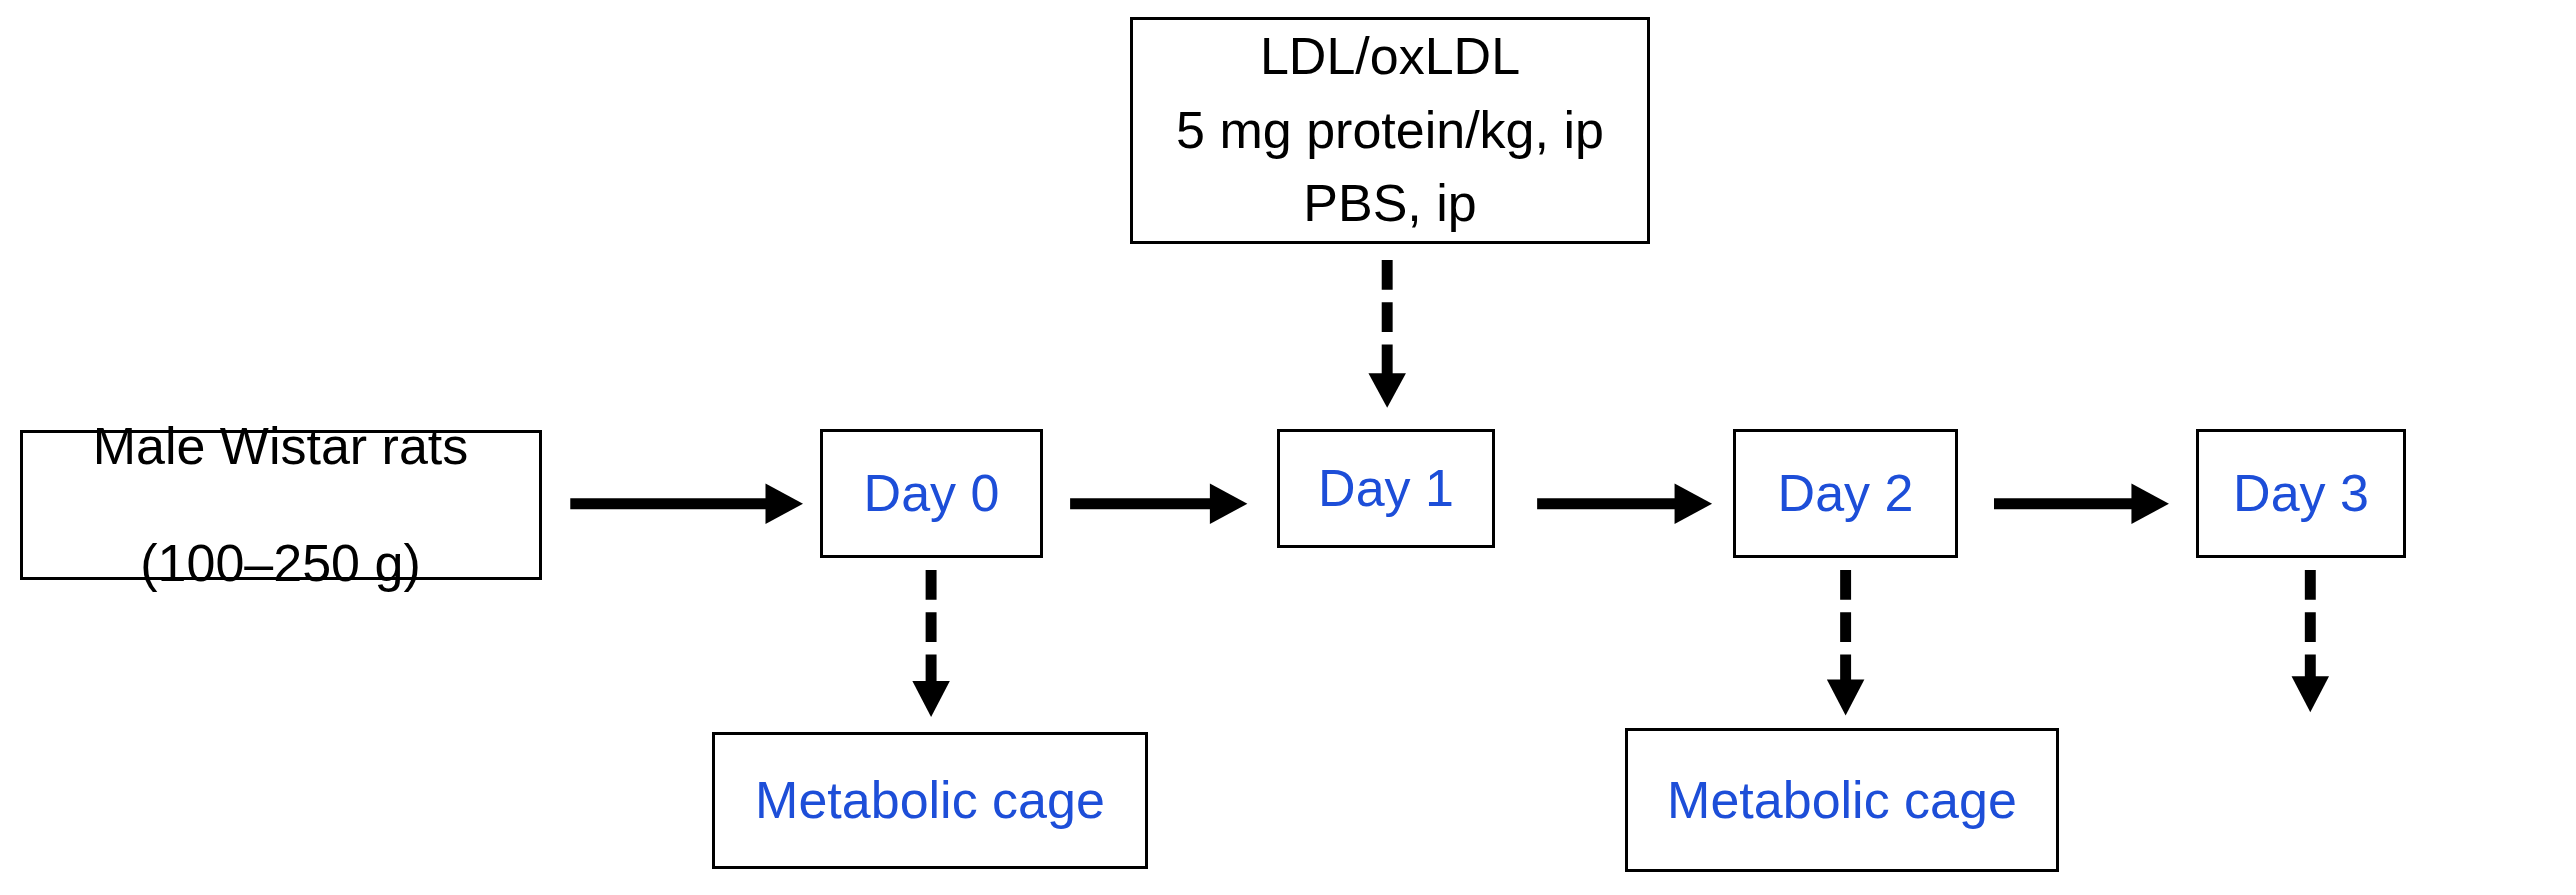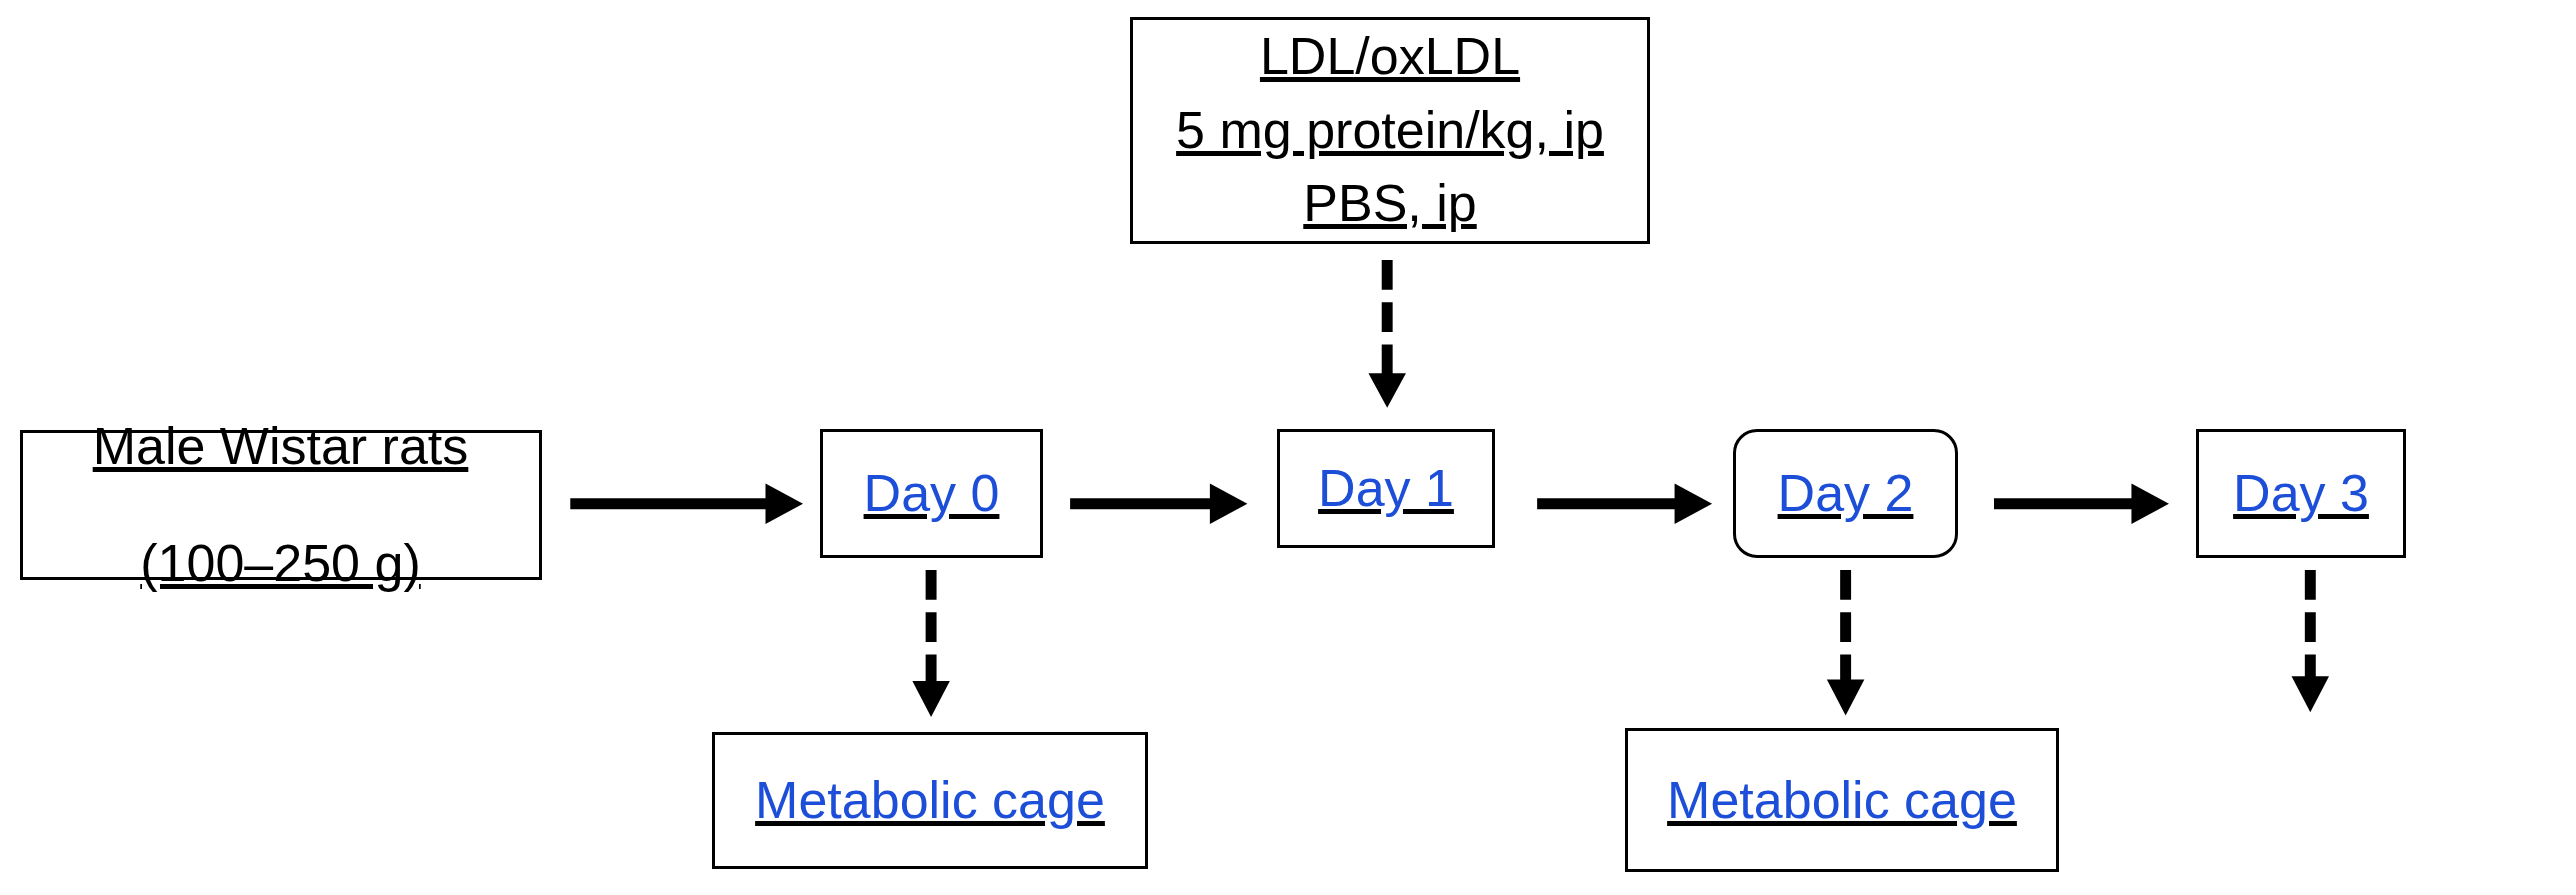--- a/index.html
+++ b/index.html
@@ -26,40 +26,39 @@
   .node {
     position: absolute;
     box-sizing: border-box;
     border: 3.9px solid #000000;
     background: #ffffff;
     display: flex;
     flex-direction: column;
     align-items: center;
     justify-content: center;
     text-align: center;
-    text-decoration: underline;
   }
   .node .line {
     white-space: nowrap;
     font-size: 52px;
     line-height: 1.42;
     color: #000000;
   }
   .node .label {
     white-space: nowrap;
     font-size: 52px;
     line-height: 1.2;
     color: #1d4ed8;
   }
   
   #node-injection { left: 1130px; top: 17px;  width: 520px; height: 227px; }
   #node-subjects  { left: 19.5px;   top: 430px; width: 522px; height: 150px; gap: 43px; }
   #node-day0      { left: 820px; top: 429px; width: 223px; height: 129px; }
   #node-day1      { left: 1277px; top: 429px; width: 218px; height: 119px; }
-  #node-day2      { left: 1733px; top: 429px; width: 225px; height: 129px; border-radius: 24px; }
+  #node-day2      { left: 1733px; top: 429px; width: 225px; height: 129px; }
   #node-day3      { left: 2196px; top: 429px; width: 210px; height: 129px; }
   #node-cage1     { left: 712px;  top: 732px; width: 436px; height: 137px; }
   #node-cage2     { left: 1625px; top: 728px; width: 434px; height: 144px; }
   #node-endpoint  { left: 2074px; top: 722px; width: 498px; height: 155px; }
 </style>
 </head>
 <body>
 
 <div class="canvas">
 

